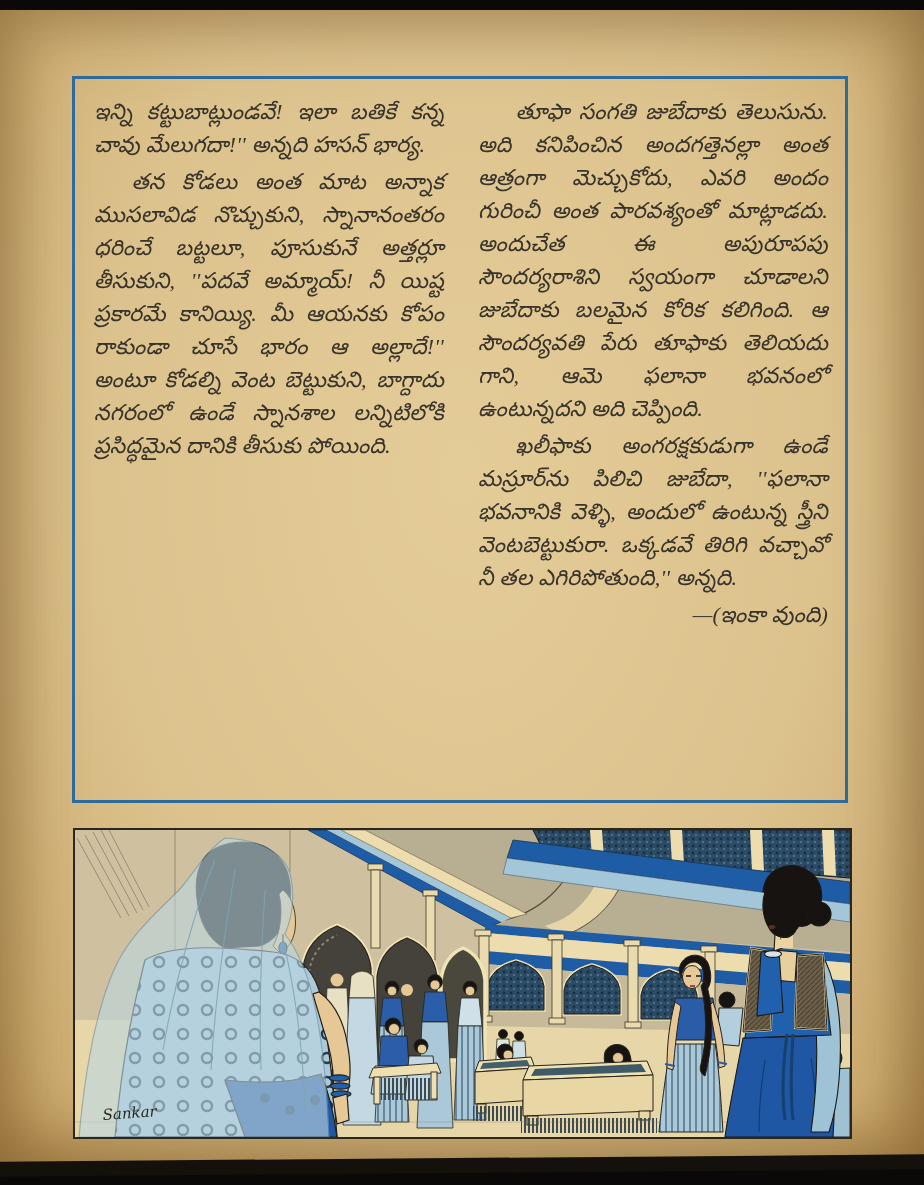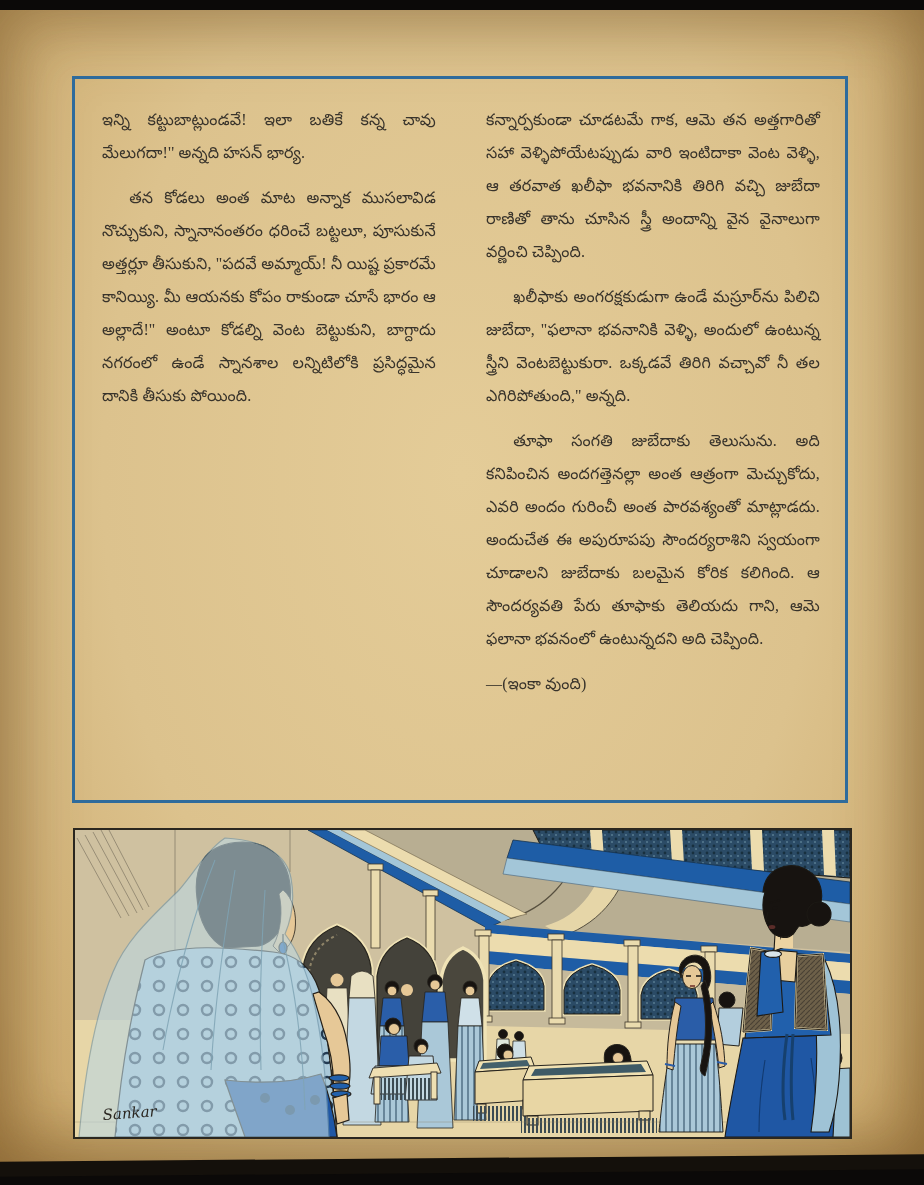--- a/index.html
+++ b/index.html
@@ -20,47 +20,47 @@
     background:#14100b;transform:rotate(-0.45deg);
   }
   .story-frame{
     position:absolute;left:72px;top:66px;width:776px;height:727px;
     border:3px solid #2e6b9c;box-sizing:border-box;
     padding:12px 13px 8px 15px;
     display:flex;gap:26px;overflow:hidden;
   }
   .col{width:358px;box-sizing:border-box;}
   .para{
-    margin:12px;font-size:16px;line-height:33px;color:#38332b;
+    margin:4px;font-size:22px;line-height:33px;color:#38332b;
     text-align:justify;text-indent:1.7em;
     letter-spacing:.2px;
+    font-style:italic;
   }
   .para.noindent{text-indent:0;}
-  .para.ending{text-align:left;text-indent:0;margin-top:2px;}
+  .para.ending{text-align:right;text-indent:0;margin-top:2px;}
   .illus-frame{
     position:absolute;left:73px;top:818px;width:775px;height:307px;
     margin:0;border:2px solid #2b271f;box-sizing:content-box;
     background:#d3c194;
   }
   .illus-frame svg{display:block;}
 </style>
 </head>
 <body>
 
 <div class="paper">
 
   <section class="story-frame">
     <div class="col">
       <p class="para noindent">ఇన్ని కట్టుబాట్లుండవే! ఇలా బతికే కన్న చావు మేలుగదా!'' అన్నది హసన్ భార్య.</p>
       <p class="para">తన కోడలు అంత మాట అన్నాక ముసలావిడ నొచ్చుకుని, స్నానానంతరం ధరించే బట్టలూ, పూసుకునే అత్తర్లూ తీసుకుని, ''పదవే అమ్మాయ్! నీ యిష్ట ప్రకారమే కానియ్యి. మీ ఆయనకు కోపం రాకుండా చూసే భారం ఆ అల్లాదే!'' అంటూ కోడల్ని వెంట బెట్టుకుని, బాగ్దాదు నగరంలో ఉండే స్నానశాల లన్నిటిలోకి ప్రసిద్ధమైన దానికి తీసుకు పోయింది.</p>
     </div>
     <div class="col">
-      <p class="para noindent">కన్నార్పకుండా చూడటమే గాక, ఆమె తన అత్తగారితో సహా వెళ్ళిపోయేటప్పుడు వారి ఇంటిదాకా వెంట వెళ్ళి, ఆ తరవాత ఖలీఫా భవనానికి తిరిగి వచ్చి జుబేదా రాణితో తాను చూసిన స్త్రీ అందాన్ని వైన వైనాలుగా వర్ణించి చెప్పింది.</p>
+      <p class="para">తూఫా సంగతి జుబేదాకు తెలుసును. అది కనిపించిన అందగత్తెనల్లా అంత ఆత్రంగా మెచ్చుకోదు, ఎవరి అందం గురించీ అంత పారవశ్యంతో మాట్లాడదు. అందుచేత ఈ అపురూపపు సౌందర్యరాశిని స్వయంగా చూడాలని జుబేదాకు బలమైన కోరిక కలిగింది. ఆ సౌందర్యవతి పేరు తూఫాకు తెలియదు గాని, ఆమె ఫలానా భవనంలో ఉంటున్నదని అది చెప్పింది.</p>
       <p class="para">ఖలీఫాకు అంగరక్షకుడుగా ఉండే మస్రూర్‌ను పిలిచి జుబేదా, ''ఫలానా భవనానికి వెళ్ళి, అందులో ఉంటున్న స్త్రీని వెంటబెట్టుకురా. ఒక్కడవే తిరిగి వచ్చావో నీ తల ఎగిరిపోతుంది,'' అన్నది.</p>
-      <p class="para">తూఫా సంగతి జుబేదాకు తెలుసును. అది కనిపించిన అందగత్తెనల్లా అంత ఆత్రంగా మెచ్చుకోదు, ఎవరి అందం గురించీ అంత పారవశ్యంతో మాట్లాడదు. అందుచేత ఈ అపురూపపు సౌందర్యరాశిని స్వయంగా చూడాలని జుబేదాకు బలమైన కోరిక కలిగింది. ఆ సౌందర్యవతి పేరు తూఫాకు తెలియదు గాని, ఆమె ఫలానా భవనంలో ఉంటున్నదని అది చెప్పింది.</p>
       <p class="para ending">—(ఇంకా వుంది)</p>
     </div>
   </section>
 
   <figure class="illus-frame">
     <svg width="775" height="307" viewBox="0 0 775 307">
       <defs>
         <pattern id="latt" width="7" height="7" patternUnits="userSpaceOnUse">
           <rect width="7" height="7" fill="#2b4b66"></rect>
           <circle cx="2" cy="2" r="1.4" fill="#18303f"></circle>

